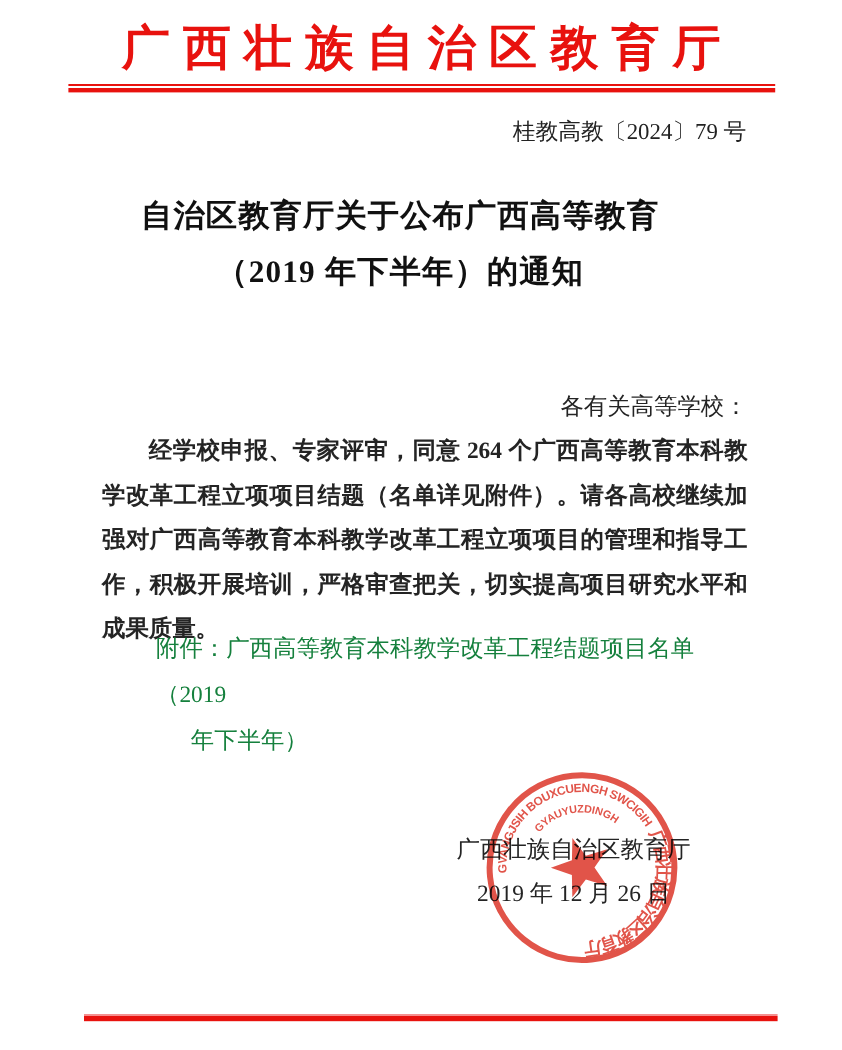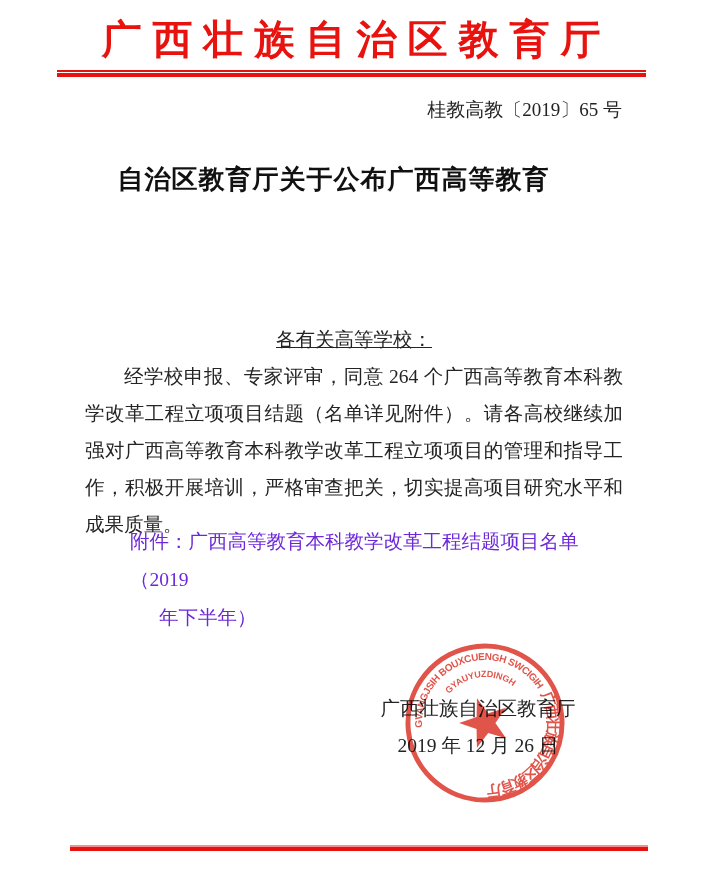--- a/index.html
+++ b/index.html
@@ -72,34 +72,35 @@
   
   .body-block {
     position: absolute;
     top: 321px;
     left: 85px;
     width: 538px;
     font-size: 19.5px;
     line-height: 37px;
     color: #242424;
   }
-  .salutation { text-align: center; text-decoration: underline; }
+  .salutation { text-align: right; }
   .paragraph {
     text-indent: 2em;
     text-align: justify;
+    font-weight: bold;
   }
 
   .attachment-block {
     position: absolute;
     top: 523px;
     left: 85px;
     width: 548px;
     font-size: 19.5px;
     line-height: 38px;
-    color: #6d28d9;
+    color: #15803d;
   }
   .attachment-line1 { margin-left: 45px; }
   .attachment-line2 { margin-left: 74px; }
 
   
   .signature-block {
     position: absolute;
     top: 690px;
     left: 368px;
     width: 220px;
@@ -143,24 +144,25 @@
 </style>
 </head>
 <body>
 
 <div class="page">
 
   <div class="agency-header">广西壮族自治区教育厅</div>
 
   <div class="header-rule"></div>
 
-  <div class="doc-number">桂教高教〔2019〕65 号</div>
+  <div class="doc-number">桂教高教〔2024〕79 号</div>
 
   <div class="doc-title">
     <div>自治区教育厅关于公布广西高等教育</div>
+    <div>（2019 年下半年）的通知</div>
   </div>
 
   <div class="body-block">
     <div class="salutation">各有关高等学校：</div>
     <div class="paragraph">经学校申报、专家评审，同意 264 个广西高等教育本科教学改革工程立项项目结题（名单详见附件）。请各高校继续加强对广西高等教育本科教学改革工程立项项目的管理和指导工作，积极开展培训，严格审查把关，切实提高项目研究水平和成果质量。</div>
   </div>
 
   <div class="attachment-block">
     <div class="attachment-line1">附件：广西高等教育本科教学改革工程结题项目名单（2019</div>
     <div class="attachment-line2">年下半年）</div>

